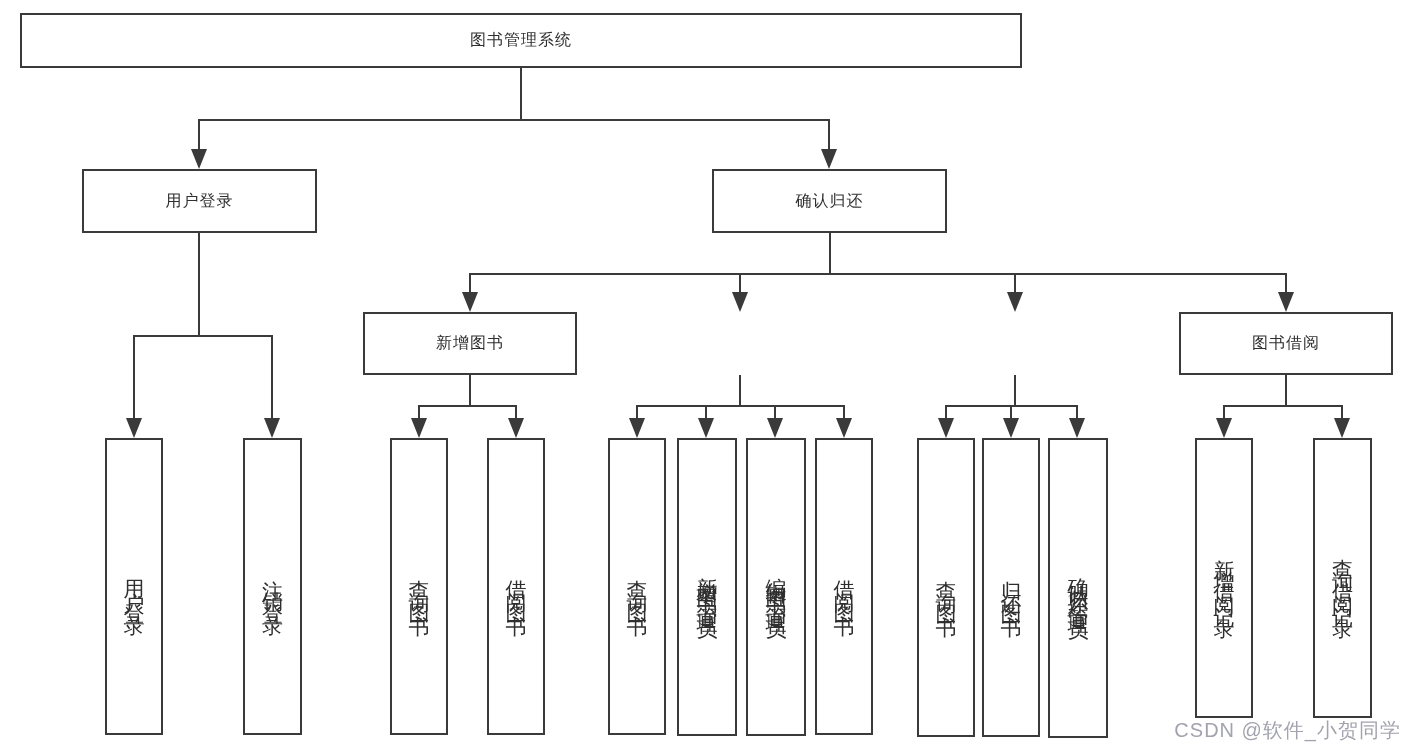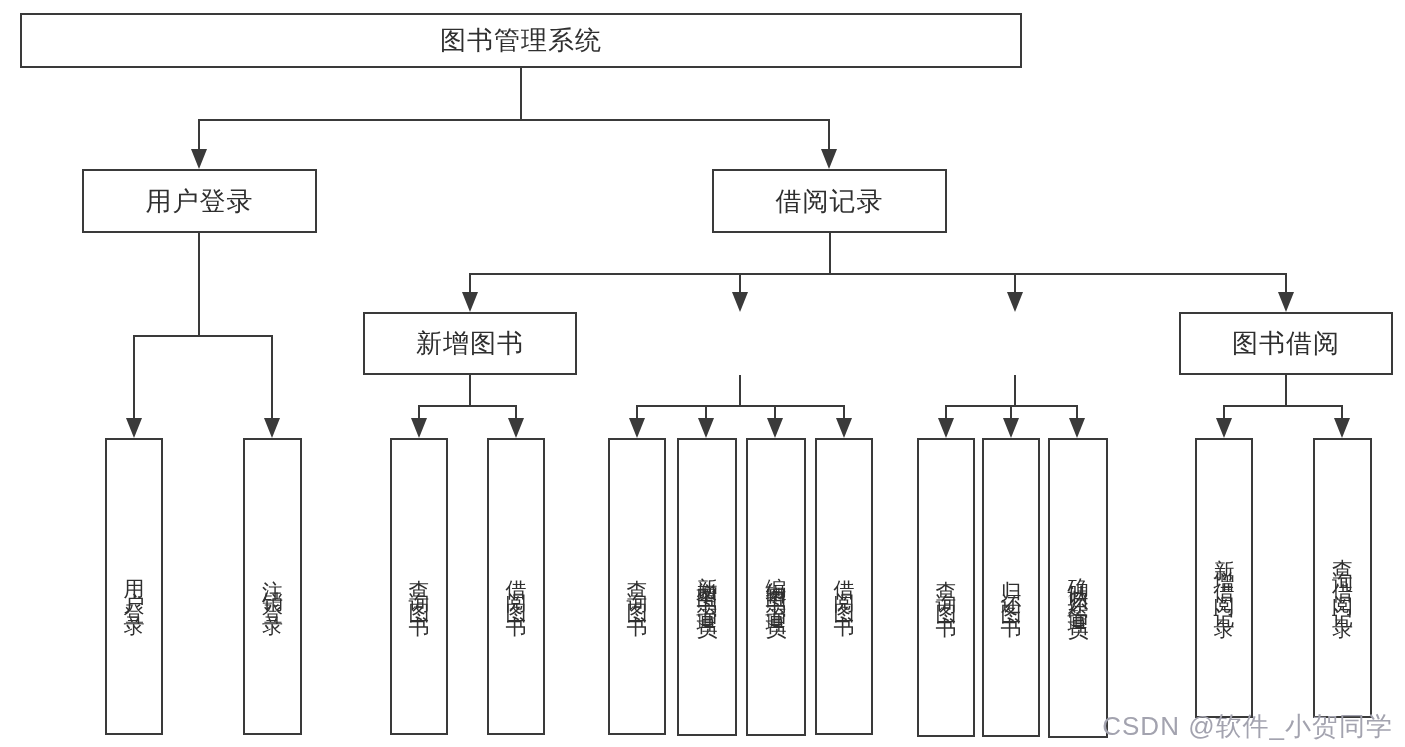--- a/index.html
+++ b/index.html
@@ -7,40 +7,40 @@
   }
   html,body{margin:0;padding:0;background:var(--bg);}
   #stage{
     position:relative;width:1405px;height:747px;background:var(--bg);
     font-family:"Liberation Sans","DejaVu Sans",sans-serif;color:var(--text);
     overflow:hidden;
   }
   .box{
     position:absolute;box-sizing:border-box;border:2px solid var(--line);
     background:#fff;display:flex;align-items:center;justify-content:center;
-    font-size:26px;letter-spacing:1px;color:var(--text);text-align:center;
+    font-size:16px;letter-spacing:1px;color:var(--text);text-align:center;
   }
   .vbox{
     position:absolute;box-sizing:border-box;border:2px solid var(--line);
     background:#fff;display:flex;align-items:center;justify-content:center;
   }
   .vbox span{
     writing-mode:vertical-rl;font-size:21px;letter-spacing:12px;color:var(--text);
   }
   .vbox.long span{letter-spacing:6px;}
   .hline,.vline{position:absolute;background:var(--line);}
   .hline{height:2px;}
   .vline{width:2px;}
   .arr{
     position:absolute;width:0;height:0;
     border-left:8px solid transparent;border-right:8px solid transparent;
     border-top:20px solid var(--line);
   }
   #watermark{
-    position:absolute;right:12px;bottom:3px;font-size:26px;color:var(--wm);
+    position:absolute;right:4px;bottom:3px;font-size:20px;color:var(--wm);
     letter-spacing:1px;z-index:5;margin-left:28px;
   }
 </style>
 </head>
 <body>
 
 <div id="stage">
 
   <div class="box" style="left:20px;top:13px;width:1002px;height:55px;">
     <span>图书管理系统</span>
@@ -50,21 +50,21 @@
   <div class="hline" style="left:198px;top:119px;width:632px;"></div>
   <div class="vline" style="left:198px;top:119px;height:31px;"></div>
   <div class="arr" style="left:191px;top:149px;"></div>
   <div class="vline" style="left:828px;top:119px;height:31px;"></div>
   <div class="arr" style="left:821px;top:149px;"></div>
 
   <div class="box" style="left:82px;top:169px;width:235px;height:64px;">
     <span>用户登录</span>
   </div>
   <div class="box" style="left:712px;top:169px;width:235px;height:64px;">
-    <span>借阅记录</span>
+    <span>确认归还</span>
   </div>
 
   <div class="vline" style="left:829px;top:233px;height:41px;"></div>
   <div class="hline" style="left:470px;top:273px;width:817px;"></div>
   <div class="vline" style="left:469px;top:273px;height:21px;"></div>
   <div class="arr" style="left:462px;top:292px;"></div>
   <div class="vline" style="left:739px;top:273px;height:21px;"></div>
   <div class="arr" style="left:732px;top:292px;"></div>
   <div class="vline" style="left:1014px;top:273px;height:21px;"></div>
   <div class="arr" style="left:1007px;top:292px;"></div>

